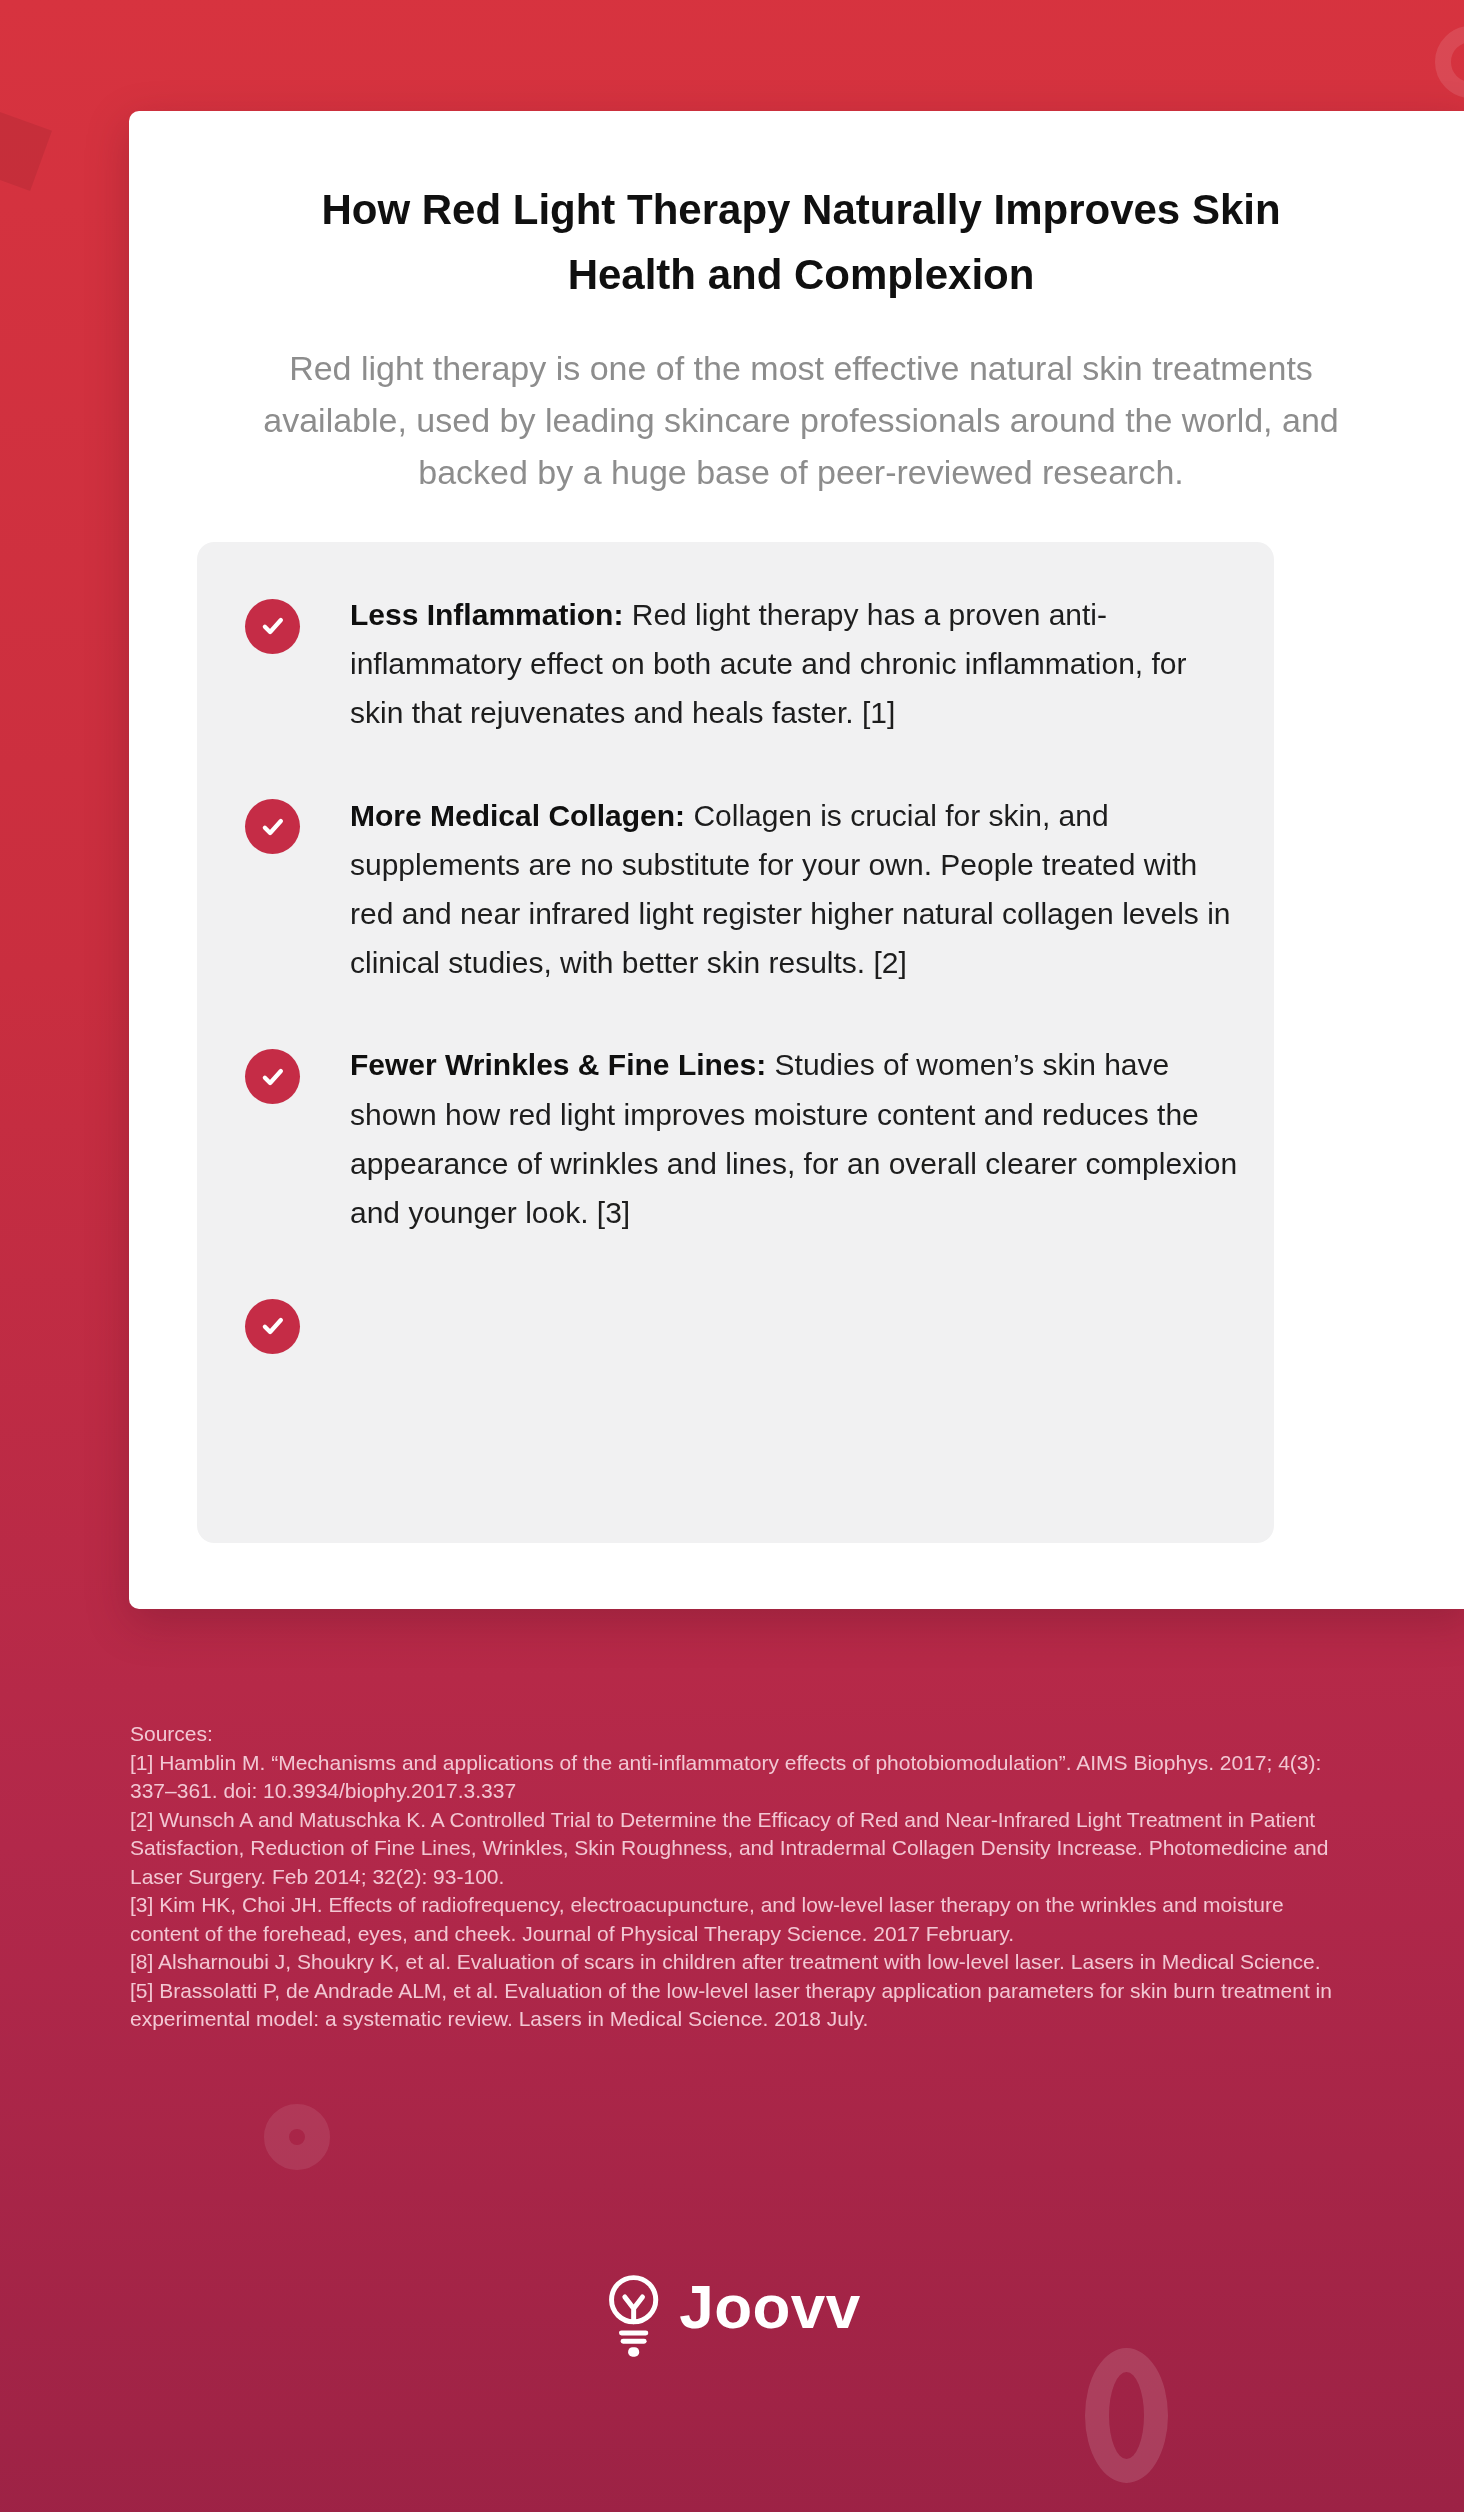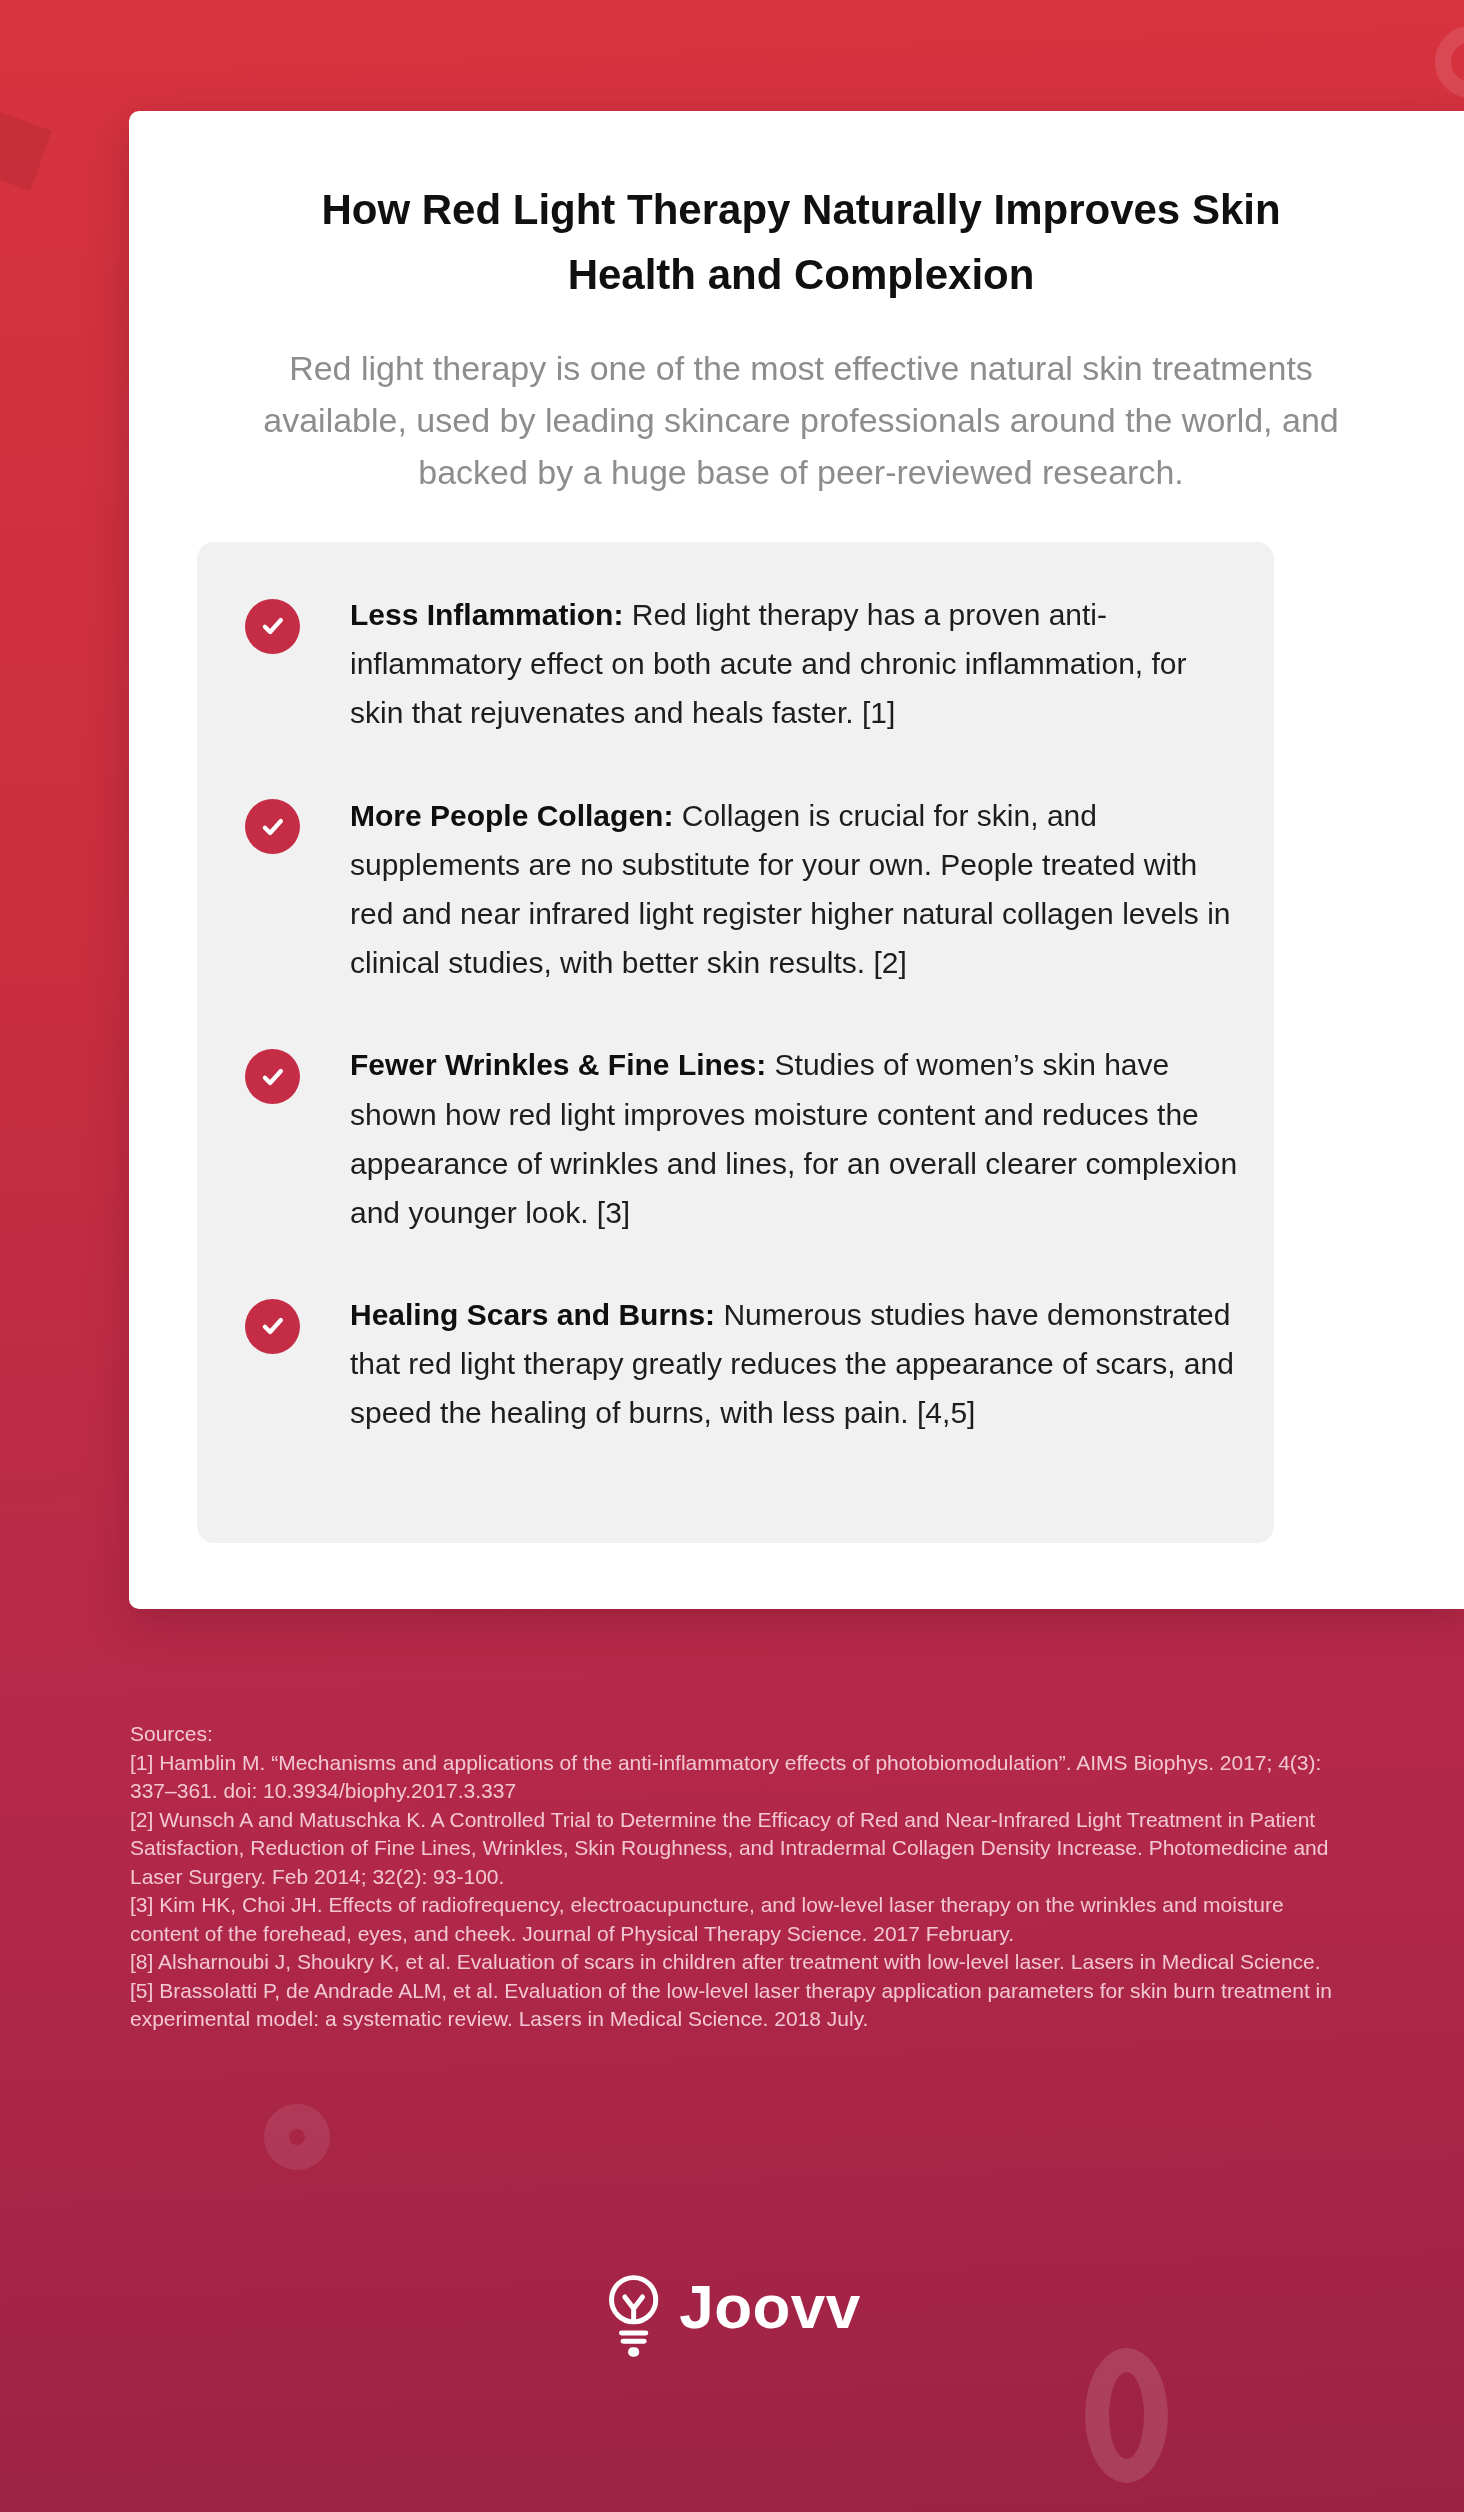--- a/index.html
+++ b/index.html
@@ -109,39 +109,38 @@
         </div>
         <p class="btext"><strong>Less Inflammation:</strong> <span>Red light therapy has a proven anti-inflammatory effect on both acute and chronic inflammation, for skin that rejuvenates and heals faster. [1]</span></p>
       </div>
 
       <div class="benefit">
         <div class="check">
           <svg viewBox="0 0 24 24" fill="none">
               <path d="M5.5 12.6l4.2 4.2 8.6-9.6" stroke="#ffffff" stroke-width="3.4" stroke-linecap="round" stroke-linejoin="round"></path>
             </svg>
         </div>
-        <p class="btext"><strong>More People Collagen:</strong> <span>Collagen is crucial for skin, and supplements are no substitute for your own. People treated with red and near infrared light register higher natural collagen levels in clinical studies, with better skin results. [2]</span></p>
+        <p class="btext"><strong>More Medical Collagen:</strong> <span>Collagen is crucial for skin, and supplements are no substitute for your own. People treated with red and near infrared light register higher natural collagen levels in clinical studies, with better skin results. [2]</span></p>
       </div>
 
       <div class="benefit">
         <div class="check">
           <svg viewBox="0 0 24 24" fill="none">
               <path d="M5.5 12.6l4.2 4.2 8.6-9.6" stroke="#ffffff" stroke-width="3.4" stroke-linecap="round" stroke-linejoin="round"></path>
             </svg>
         </div>
         <p class="btext"><strong>Fewer Wrinkles &amp; Fine Lines:</strong> <span>Studies of women’s skin have shown how red light improves moisture content and reduces the appearance of wrinkles and lines, for an overall clearer complexion and younger look. [3]</span></p>
       </div>
 
       <div class="benefit">
         <div class="check">
           <svg viewBox="0 0 24 24" fill="none">
               <path d="M5.5 12.6l4.2 4.2 8.6-9.6" stroke="#ffffff" stroke-width="3.4" stroke-linecap="round" stroke-linejoin="round"></path>
             </svg>
         </div>
-        <p class="btext"><strong>Healing Scars and Burns:</strong> <span>Numerous studies have demonstrated that red light therapy greatly reduces the appearance of scars, and speed the healing of burns, with less pain. [4,5]</span></p>
       </div>
 
     </div>
   </section>
 
   <footer class="sources">
     <p>Sources:</p>
     <p>[1] Hamblin M. “Mechanisms and applications of the anti-inflammatory effects of photobiomodulation”. AIMS Biophys. 2017; 4(3): 337–361. doi:  10.3934/biophy.2017.3.337</p>
     <p>[2] Wunsch A and Matuschka K. A Controlled Trial to Determine the Efficacy of Red and Near-Infrared Light Treatment in Patient Satisfaction, Reduction of Fine Lines, Wrinkles, Skin Roughness, and Intradermal Collagen Density Increase. Photomedicine and Laser Surgery. Feb 2014; 32(2): 93-100.</p>
     <p>[3] Kim HK, Choi JH. Effects of radiofrequency, electroacupuncture, and low-level laser therapy on the wrinkles and moisture content of the forehead, eyes, and cheek. Journal of Physical Therapy Science. 2017 February.</p>

